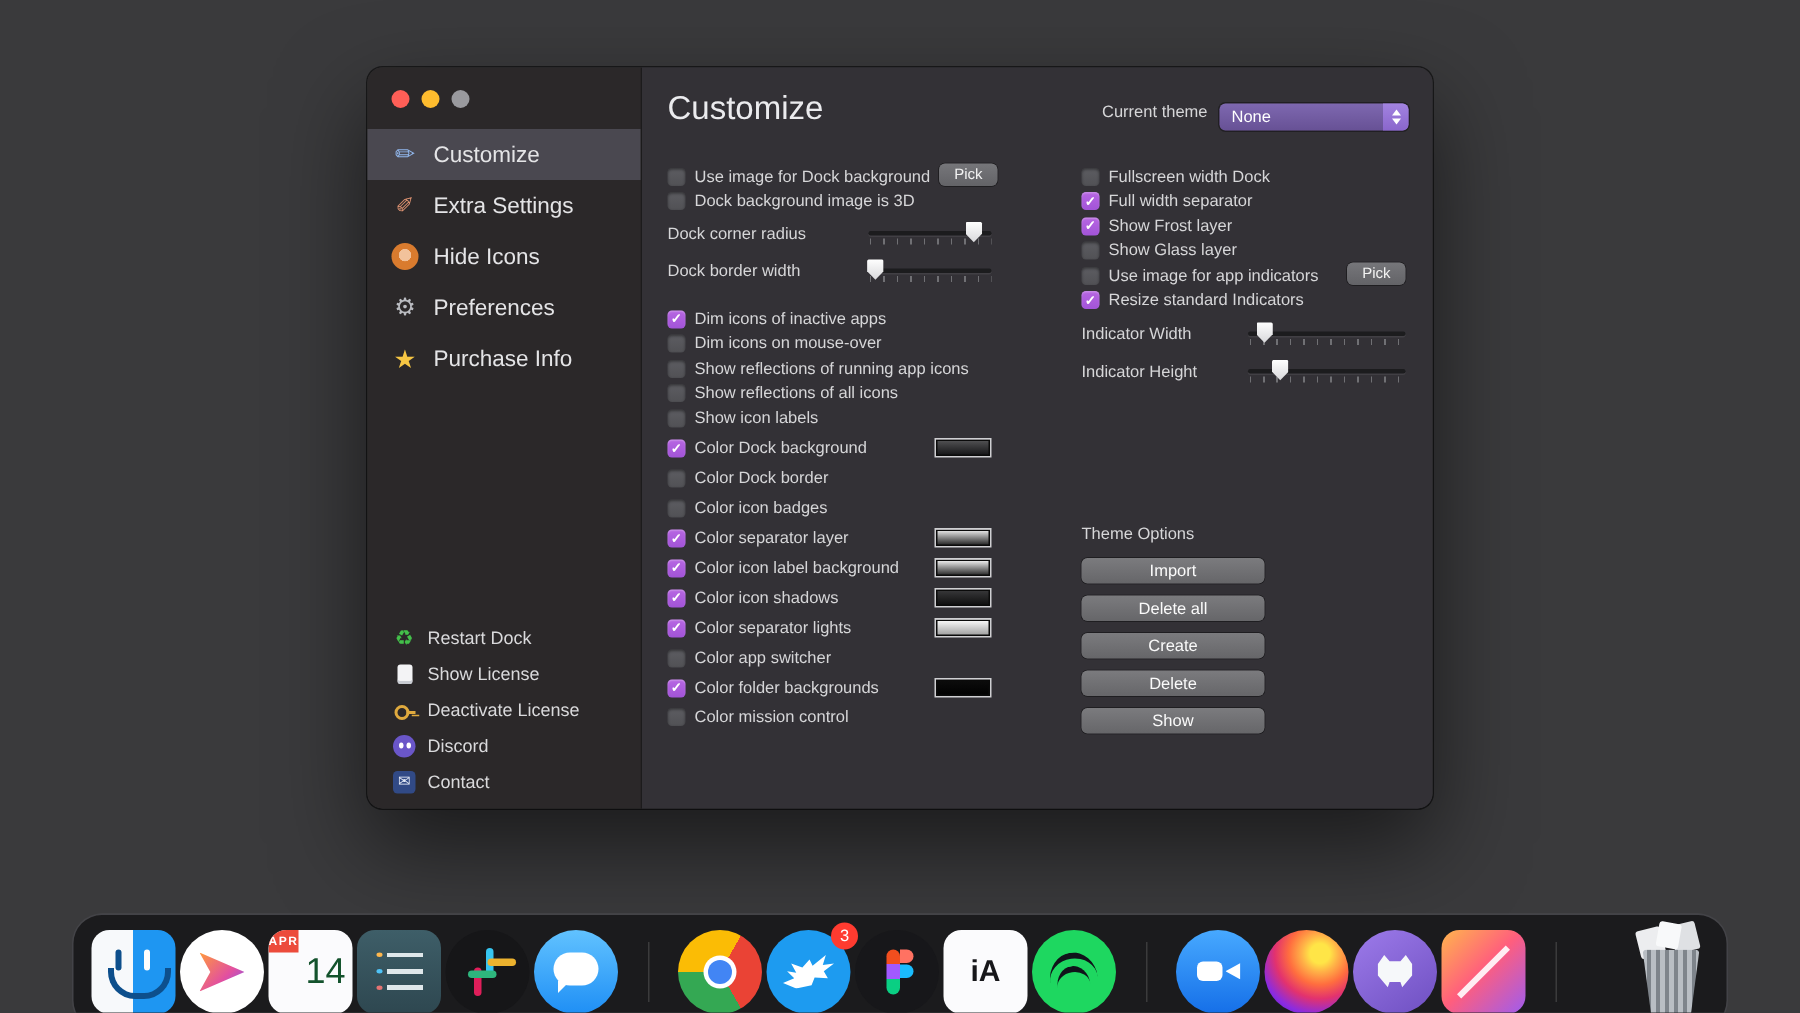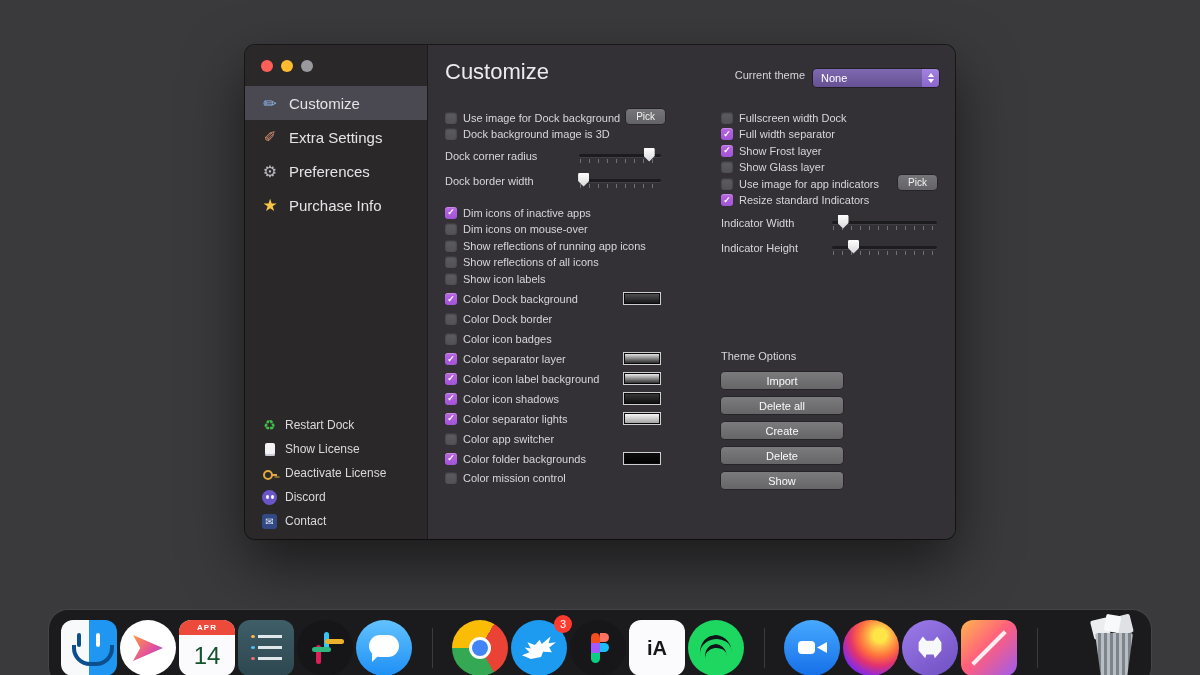--- a/index.html
+++ b/index.html
@@ -90,21 +90,21 @@
   .dock-icon{width:56px;height:56px;border-radius:12px;position:relative;flex:none}
   .dock-sep{width:34px;height:56px;position:relative;flex:none}
   .dock-sep::before{content:"";position:absolute;left:50%;top:8px;bottom:8px;width:1px;background:rgba(255,255,255,.14)}
 
   .finder{background:linear-gradient(90deg,#f7f9fb 0 50%,#1e96f2 50% 100%);overflow:hidden}
   .finder::before{content:"";position:absolute;top:13px;left:16px;width:4px;height:14px;background:#0d4f8c;border-radius:2px;box-shadow:19px 0 0 #fdfdfd}
   .finder::after{content:"";position:absolute;left:11px;top:25px;width:34px;height:17px;border:4px solid #0d4f8c;border-top:none;border-radius:0 0 18px 18px}
   .mail-app{background:#fff;border-radius:50%}
   .mail-app::before{content:"";position:absolute;inset:15px 13px;background:linear-gradient(135deg,#ff9a3c,#e24fa0 60%,#7b5cf0);
     clip-path:polygon(0 0,100% 50%,0 100%,24% 50%)}
-  .calendar-app{background:#fbfbfd;overflow:hidden;display:flex;flex-direction:column}
+  .calendar-app{background:#fbfbfd;overflow:hidden;display:flex;flex-direction:row}
   .cal-head{height:15px;background:#ec4b3b;color:#fff;font-size:8px;font-weight:bold;display:flex;align-items:center;justify-content:center;letter-spacing:1px}
   .cal-day{flex:1;display:flex;align-items:center;justify-content:center;font-size:24px;color:#14532d;font-weight:300}
   .tasks-app{background:linear-gradient(#3e5e68,#2e4750)}
   .tasks-app::before{content:"";position:absolute;inset:15px 12px 13px 20px;background:repeating-linear-gradient(#dfe7ea 0 3px,transparent 3px 11px)}
   .tasks-app::after{content:"";position:absolute;left:13px;top:15px;width:4px;height:3px;border-radius:50%;background:#ffb74d;
     box-shadow:0 11px 0 #4fc3f7,0 22px 0 #e57373}
   .slack{background:#161618;border-radius:50%}
   .slack::before{content:"";position:absolute;left:27px;top:12px;width:5px;height:19px;border-radius:3px;background:#36c5f0;box-shadow:-8px 13px 0 #e01e5a}
   .slack::after{content:"";position:absolute;left:15px;top:27px;width:19px;height:5px;border-radius:3px;background:#2eb67d;box-shadow:13px -8px 0 #ecb22e}
   .messages{background:linear-gradient(#61c2ff,#1f8ff5);border-radius:50%}
@@ -158,20 +158,24 @@
       <div class="nav">
           <div class="side-item selected">
             <span class="sicon paintbrush-icon"></span>
             <span class="side-label">Customize</span>
           </div>
           <div class="side-item">
             <span class="sicon brush-icon"></span>
             <span class="side-label">Extra Settings</span>
           </div>
           <div class="side-item">
+            <span class="sicon monkey-icon"></span>
+            <span class="side-label">Hide Icons</span>
+          </div>
+          <div class="side-item">
             <span class="sicon wrench-icon"></span>
             <span class="side-label">Preferences</span>
           </div>
           <div class="side-item">
             <span class="sicon star-icon"></span>
             <span class="side-label">Purchase Info</span>
           </div>
         </div>
       <div class="side-footer">
           <div class="side-foot">

